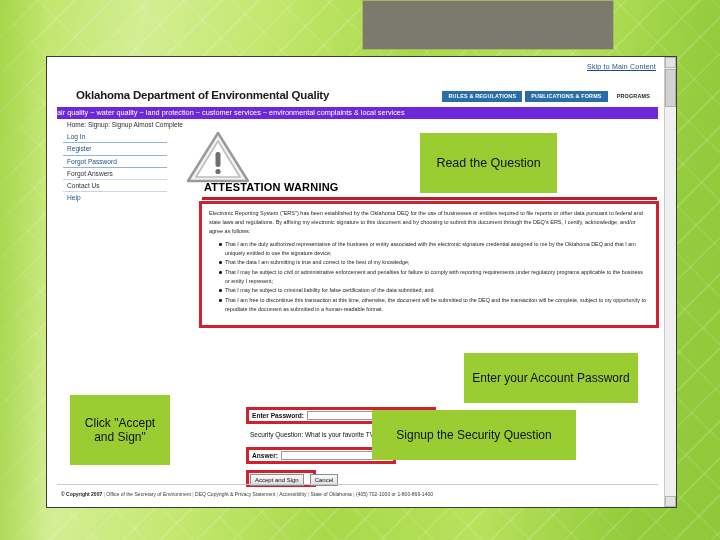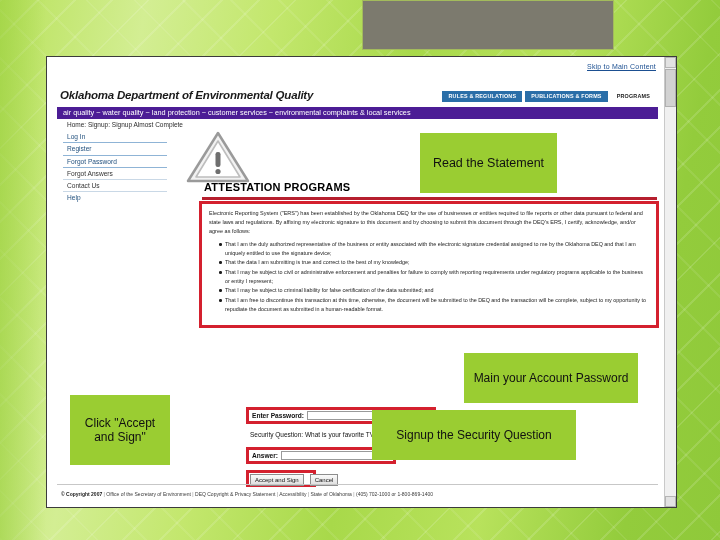--- a/index.html
+++ b/index.html
@@ -155,27 +155,26 @@
   #deq-logo .tree2 {
     position: absolute;
     left: 42px; top: 6px;
     width: 10px; height: 10px;
     border-radius: 50%;
     background: #3fa06a;
     opacity: .8;
   }
   #deq-title {
     position: absolute;
-    left: 3px; top: 22px;
+    left: 19px; top: 22px;
     font-size: 11.5px;
     font-weight: bold;
     color: #1a1a1a;
     letter-spacing: -.2px;
     white-space: nowrap;
-    font-style: italic;
   }
   #header-tabs {
     position: absolute;
     right: 2px; top: 24px;
     display: flex;
     gap: 3px;
   }
   #header-tabs .htab {
     background: #2a6ea8;
     color: #ffffff;
@@ -186,25 +185,25 @@
     white-space: nowrap;
     line-height: 1;
   }
   #header-tabs .htab.last { background: #ffffff; color: #1a1a1a; }
 
   
   #nav-bar {
     position: absolute;
     left: 10px; top: 50px; right: 18px;
     height: 12px;
-    background: #4c1d95;
+    background: #6d28d9;
     color: #ffffff;
     font-size: 7.3px;
     line-height: 12px;
-    padding-left: 6px;
+    padding-left: 0;
     box-sizing: border-box;
     white-space: nowrap;
     overflow: hidden;
   }
 
   
   #breadcrumb {
     position: absolute;
     left: 20px; top: 64px;
     font-size: 6.5px;
@@ -445,21 +444,21 @@
     <div class="side-link nob">Help</div>
   </div>
 
   <svg id="warn-icon" viewBox="0 0 66 56">
     <polygon points="33,4 63,52 3,52" fill="#f2f2f2" stroke="#9a9a9a" stroke-width="2.5" stroke-linejoin="round"></polygon>
     <polygon points="33,12 55,48 11,48" fill="#ffffff" stroke="#bdbdbd" stroke-width="1.6" stroke-linejoin="round"></polygon>
     <rect x="30.5" y="23" width="5" height="15" rx="2.2" fill="#6f6f6f"></rect>
     <circle cx="33" cy="42.5" r="2.6" fill="#6f6f6f"></circle>
   </svg>
 
-  <div id="attest-title">ATTESTATION PROGRAMS</div>
+  <div id="attest-title">ATTESTATION WARNING</div>
   <div id="attest-rule"></div>
   <div id="attest-box">
     <div id="attest-para">Electronic Reporting System ("ERS") has been established by the Oklahoma DEQ for the use of businesses or entities required to file reports or other data pursuant to federal and state laws and regulations. By affixing my electronic signature to this document and by choosing to submit this document through the DEQ's ERS, I certify, acknowledge, and/or agree as follows:</div>
     <ul id="attest-list">
       <li>That I am the duly authorized representative of the business or entity associated with the electronic signature credential assigned to me by the Oklahoma DEQ and that I am uniquely entitled to use the signature device;</li>
       <li>That the data I am submitting is true and correct to the best of my knowledge;</li>
       <li>That I may be subject to civil or administrative enforcement and penalties for failure to comply with reporting requirements under regulatory programs applicable to the business or entity I represent;</li>
       <li>That I may be subject to criminal liability for false certification of the data submitted; and</li>
       <li>That I am free to discontinue this transaction at this time, otherwise, the document will be submitted to the DEQ and the transaction will be complete, subject to my opportunity to repudiate the document as submitted in a human-readable format.</li>
     </ul>
@@ -483,16 +482,16 @@
     <button class="form-btn">Cancel</button>
   </div>
 
   <div id="footer-rule"></div>
   <div id="footer-text">
     <b>© Copyright 2007</b><span class="sep"> | </span><span>Office of the Secretary of Environment</span><span class="sep"> | </span><span>DEQ Copyright &amp; Privacy Statement</span><span class="sep"> | </span><span>Accessibility</span><span class="sep"> | </span><span>State of Oklahoma</span><span class="sep"> | </span><span>(405) 702-1000 or 1-800-869-1400</span>
   </div>
 
 </div>
 
-<div class="callout" id="callout-read">Read the Statement</div>
-<div class="callout" id="callout-password">Main your Account Password</div>
+<div class="callout" id="callout-read">Read the Question</div>
+<div class="callout" id="callout-password">Enter your Account Password</div>
 <div class="callout" id="callout-answer">Signup the Security Question</div>
 <div class="callout" id="callout-click">Click "Accept and Sign"</div>
 
 </body></html>

